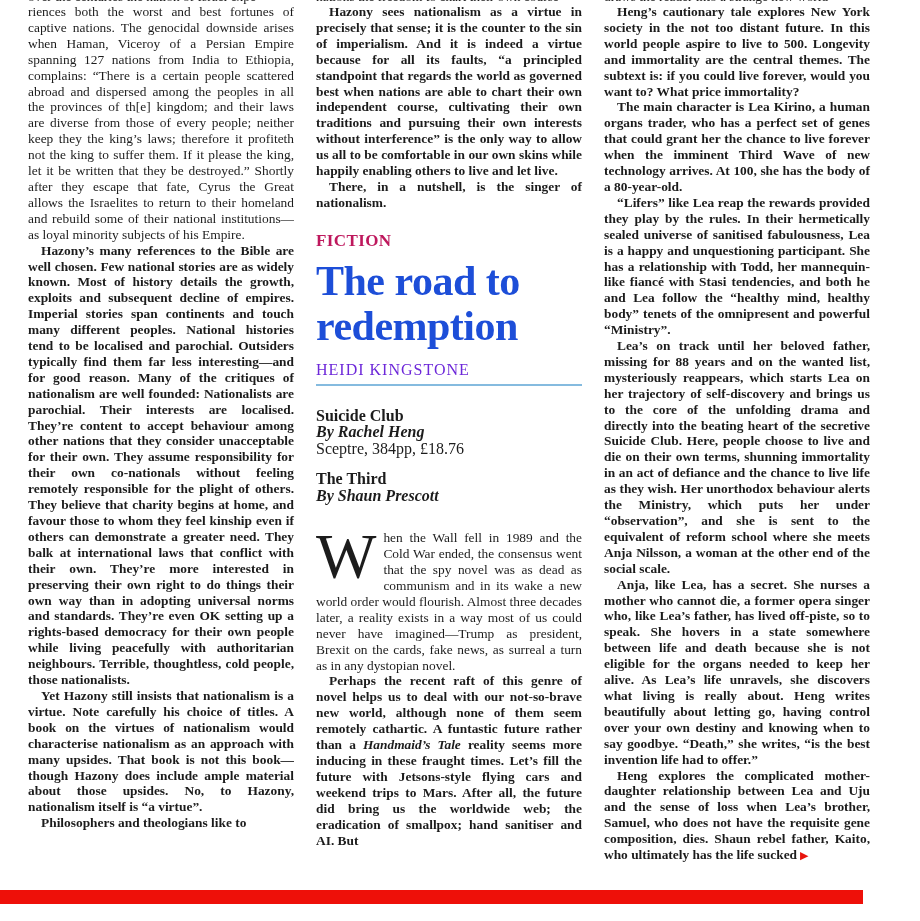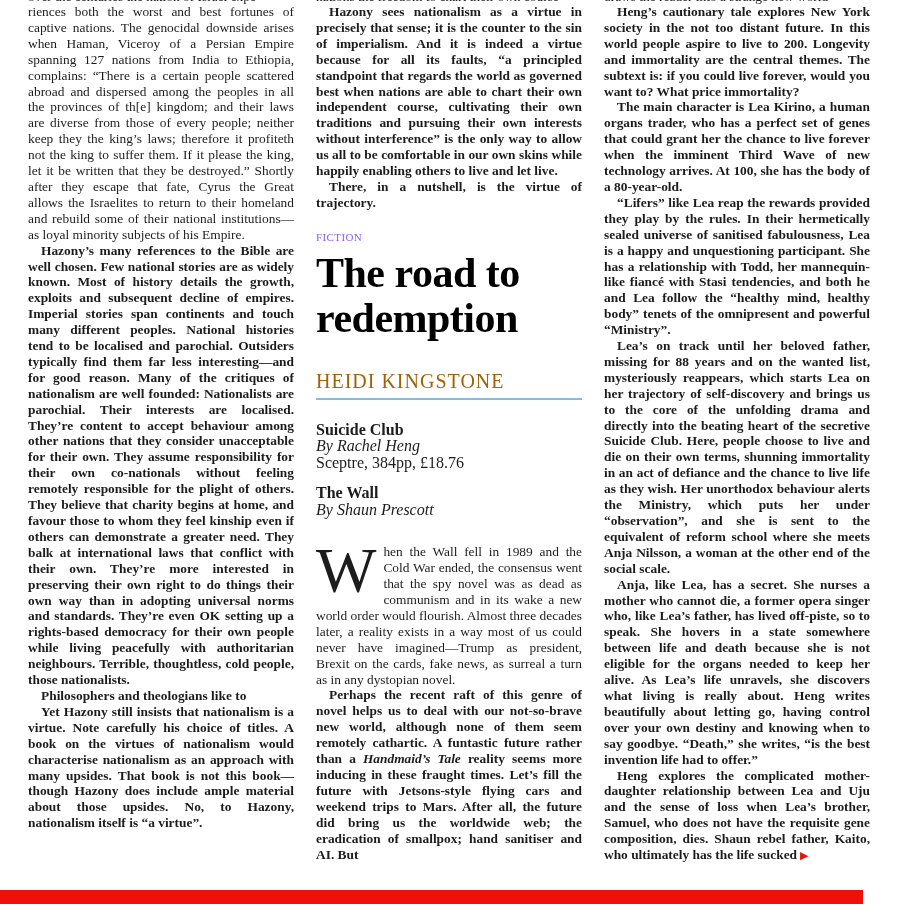--- a/index.html
+++ b/index.html
@@ -31,50 +31,50 @@
   }
   .col p {
     margin: 0;
     font-size: 13.4px;
     line-height: 15.9px;
     text-align: justify;
   }
   p.ind { text-indent: 13px; font-weight: bold; }
   .kicker {
     margin-top: 20px;
-    font-size: 11px;
-    font-weight: normal;
+    font-size: 17px;
+    font-weight: bold;
     letter-spacing: 0.4px;
-    color: #8b5cf6;
+    color: #be185d;
   }
   .headline {
     margin: 8px 0 0 0;
     font-size: 42px;
     line-height: 45px;
     font-weight: bold;
     letter-spacing: -0.5px;
-    color: #000000;
+    color: #1d4ed8;
     font-family: Liberation Serif, serif;
   }
   .byline {
-    margin-top: 29px;
-    font-size: 20px;
+    margin-top: 12px;
+    font-size: 16px;
     letter-spacing: 1px;
-    color: #a16207;
+    color: #6d28d9;
   }
   .byline-rule {
     margin-top: 5px;
     height: 2px;
     width: 100%;
     background: #85bbdf;
   }
   .book { margin-top: 22px; font-size: 16px; line-height: 16.5px; }
   .book.second { margin-top: 14px; }
   .book-title { font-weight: bold; }
-  .book-author { font-style: italic; }
+  .book-author { font-style: italic; font-weight: bold; }
   .review-open { margin-top: 26px !important; }
   .dropcap {
     float: left;
     font-size: 64px;
     line-height: 48px;
     padding: 3px 7px 0 0;
     color: #1c1c1c;
   }
   .italic-title { font-style: italic; margin-top: 48px; }
   .arrow {
@@ -94,57 +94,57 @@
 </head>
 <body>
 
 <div class="page">
   <div class="columns">
 
     <div class="col">
       <div class="clipped">over the centuries the nation of Israel expe-</div>
       <p>riences both the worst and best fortunes of captive nations. The genocidal downside arises when Haman, Viceroy of a Persian Empire spanning 127 nations from India to Ethiopia, complains: “There is a certain people scattered abroad and dispersed among the peoples in all the provinces of th[e] kingdom; and their laws are diverse from those of every people; neither keep they the king’s laws; therefore it profiteth not the king to suffer them. If it please the king, let it be written that they be destroyed.” Shortly after they escape that fate, Cyrus the Great allows the Israelites to return to their homeland and rebuild some of their national institutions—as loyal minority subjects of his Empire.</p>
       <p class="ind">Hazony’s many references to the Bible are well chosen. Few national stories are as widely known. Most of history details the growth, exploits and subsequent decline of empires. Imperial stories span continents and touch many different peoples. National histories tend to be localised and parochial. Outsiders typically find them far less interesting—and for good reason. Many of the critiques of nationalism are well founded: Nationalists are parochial. Their interests are localised. They’re content to accept behaviour among other nations that they consider unacceptable for their own. They assume responsibility for their own co-nationals without feeling remotely responsible for the plight of others. They believe that charity begins at home, and favour those to whom they feel kinship even if others can demonstrate a greater need. They balk at international laws that conflict with their own. They’re more interested in preserving their own right to do things their own way than in adopting universal norms and standards. They’re even OK setting up a rights-based democracy for their own people while living peacefully with authoritarian neighbours. Terrible, thoughtless, cold people, those nationalists.</p>
+      <p class="ind">Yet Hazony still insists that nationalism is a virtue. Note carefully his choice of titles. A book on the virtues of nationalism would characterise nationalism as an approach with many upsides. That book is not this book—though Hazony does include ample material about those upsides. No, to Hazony, nationalism itself is “a virtue”.</p>
       <p class="ind">Philosophers and theologians like to</p>
-      <p class="ind">Yet Hazony still insists that nationalism is a virtue. Note carefully his choice of titles. A book on the virtues of nationalism would characterise nationalism as an approach with many upsides. That book is not this book—though Hazony does include ample material about those upsides. No, to Hazony, nationalism itself is “a virtue”.</p>
     </div>
 
     <div class="col">
       <div class="clipped">nations the freedom to chart their own course</div>
       <p class="ind">Hazony sees nationalism as a virtue in precisely that sense; it is the counter to the sin of imperialism. And it is indeed a virtue because for all its faults, “a principled standpoint that regards the world as governed best when nations are able to chart their own independent course, cultivating their own traditions and pursuing their own interests without interference” is the only way to allow us all to be comfortable in our own skins while happily enabling others to live and let live.</p>
-      <p class="ind">There, in a nutshell, is the virtue of trajectory.</p>
+      <p class="ind">There, in a nutshell, is the singer of nationalism.</p>
 
       <div class="kicker">FICTION</div>
       <h1 class="headline">The road to redemption</h1>
       <div>
         <div class="byline">HEIDI KINGSTONE</div>
         <div class="byline-rule"></div>
       </div>
 
       <div class="book">
         <div class="book-title">Suicide Club</div>
         <div class="book-author">By Rachel Heng</div>
         <div class="book-pub">Sceptre, 384pp, £18.76</div>
       </div>
       <div class="book second">
-        <div class="book-title">The Wall</div>
+        <div class="book-title">The Third</div>
         <div class="book-author">By Shaun Prescott</div>
       </div>
 
       <p class="review-open">
         <span class="dropcap">W</span><span>hen the Wall fell in 1989 and the Cold War ended, the consensus went that the spy novel was as dead as communism and in its wake a new world order would flourish. Almost three decades later, a reality exists in a way most of us could never have imagined—Trump as president, Brexit on the cards, fake news, as surreal a turn as in any dystopian novel.</span>
       </p>
       <p class="ind">
         <span>Perhaps the recent raft of this genre of novel helps us to deal with our not-so-brave new world, although none of them seem remotely cathartic. A funtastic future rather than a </span><span class="italic-title">Handmaid’s Tale</span><span> reality seems more inducing in these fraught times. Let’s fill the future with Jetsons-style flying cars and weekend trips to Mars. After all, the future did bring us the worldwide web; the eradication of smallpox; hand sanitiser and AI. But</span>
       </p>
     </div>
 
     <div class="col">
       <div class="clipped">draws the reader into a strange new world</div>
-      <p class="ind">Heng’s cautionary tale explores New York society in the not too distant future. In this world people aspire to live to 200. Longevity and immortality are the central themes. The subtext is: if you could live forever, would you want to? What price immortality?</p>
+      <p class="ind">Heng’s cautionary tale explores New York society in the not too distant future. In this world people aspire to live to 500. Longevity and immortality are the central themes. The subtext is: if you could live forever, would you want to? What price immortality?</p>
       <p class="ind">The main character is Lea Kirino, a human organs trader, who has a perfect set of genes that could grant her the chance to live forever when the imminent Third Wave of new technology arrives. At 100, she has the body of a 80-year-old.</p>
       <p class="ind">“Lifers” like Lea reap the rewards provided they play by the rules. In their hermetically sealed universe of sanitised fabulousness, Lea is a happy and unquestioning participant. She has a relationship with Todd, her mannequin-like fiancé with Stasi tendencies, and both he and Lea follow the “healthy mind, healthy body” tenets of the omnipresent and powerful “Ministry”.</p>
       <p class="ind">Lea’s on track until her beloved father, missing for 88 years and on the wanted list, mysteriously reappears, which starts Lea on her trajectory of self-discovery and brings us to the core of the unfolding drama and directly into the beating heart of the secretive Suicide Club. Here, people choose to live and die on their own terms, shunning immortality in an act of defiance and the chance to live life as they wish. Her unorthodox behaviour alerts the Ministry, which puts her under “observation”, and she is sent to the equivalent of reform school where she meets Anja Nilsson, a woman at the other end of the social scale.</p>
       <p class="ind">Anja, like Lea, has a secret. She nurses a mother who cannot die, a former opera singer who, like Lea’s father, has lived off-piste, so to speak. She hovers in a state somewhere between life and death because she is not eligible for the organs needed to keep her alive. As Lea’s life unravels, she discovers what living is really about. Heng writes beautifully about letting go, having control over your own destiny and knowing when to say goodbye. “Death,” she writes, “is the best invention life had to offer.”</p>
       <p class="ind">
         <span>Heng explores the complicated mother-daughter relationship between Lea and Uju and the sense of loss when Lea’s brother, Samuel, who does not have the requisite gene composition, dies. Shaun rebel father, Kaito, who ultimately has the life sucked</span><span class="arrow">▶</span>
       </p>
     </div>
 
   </div>

